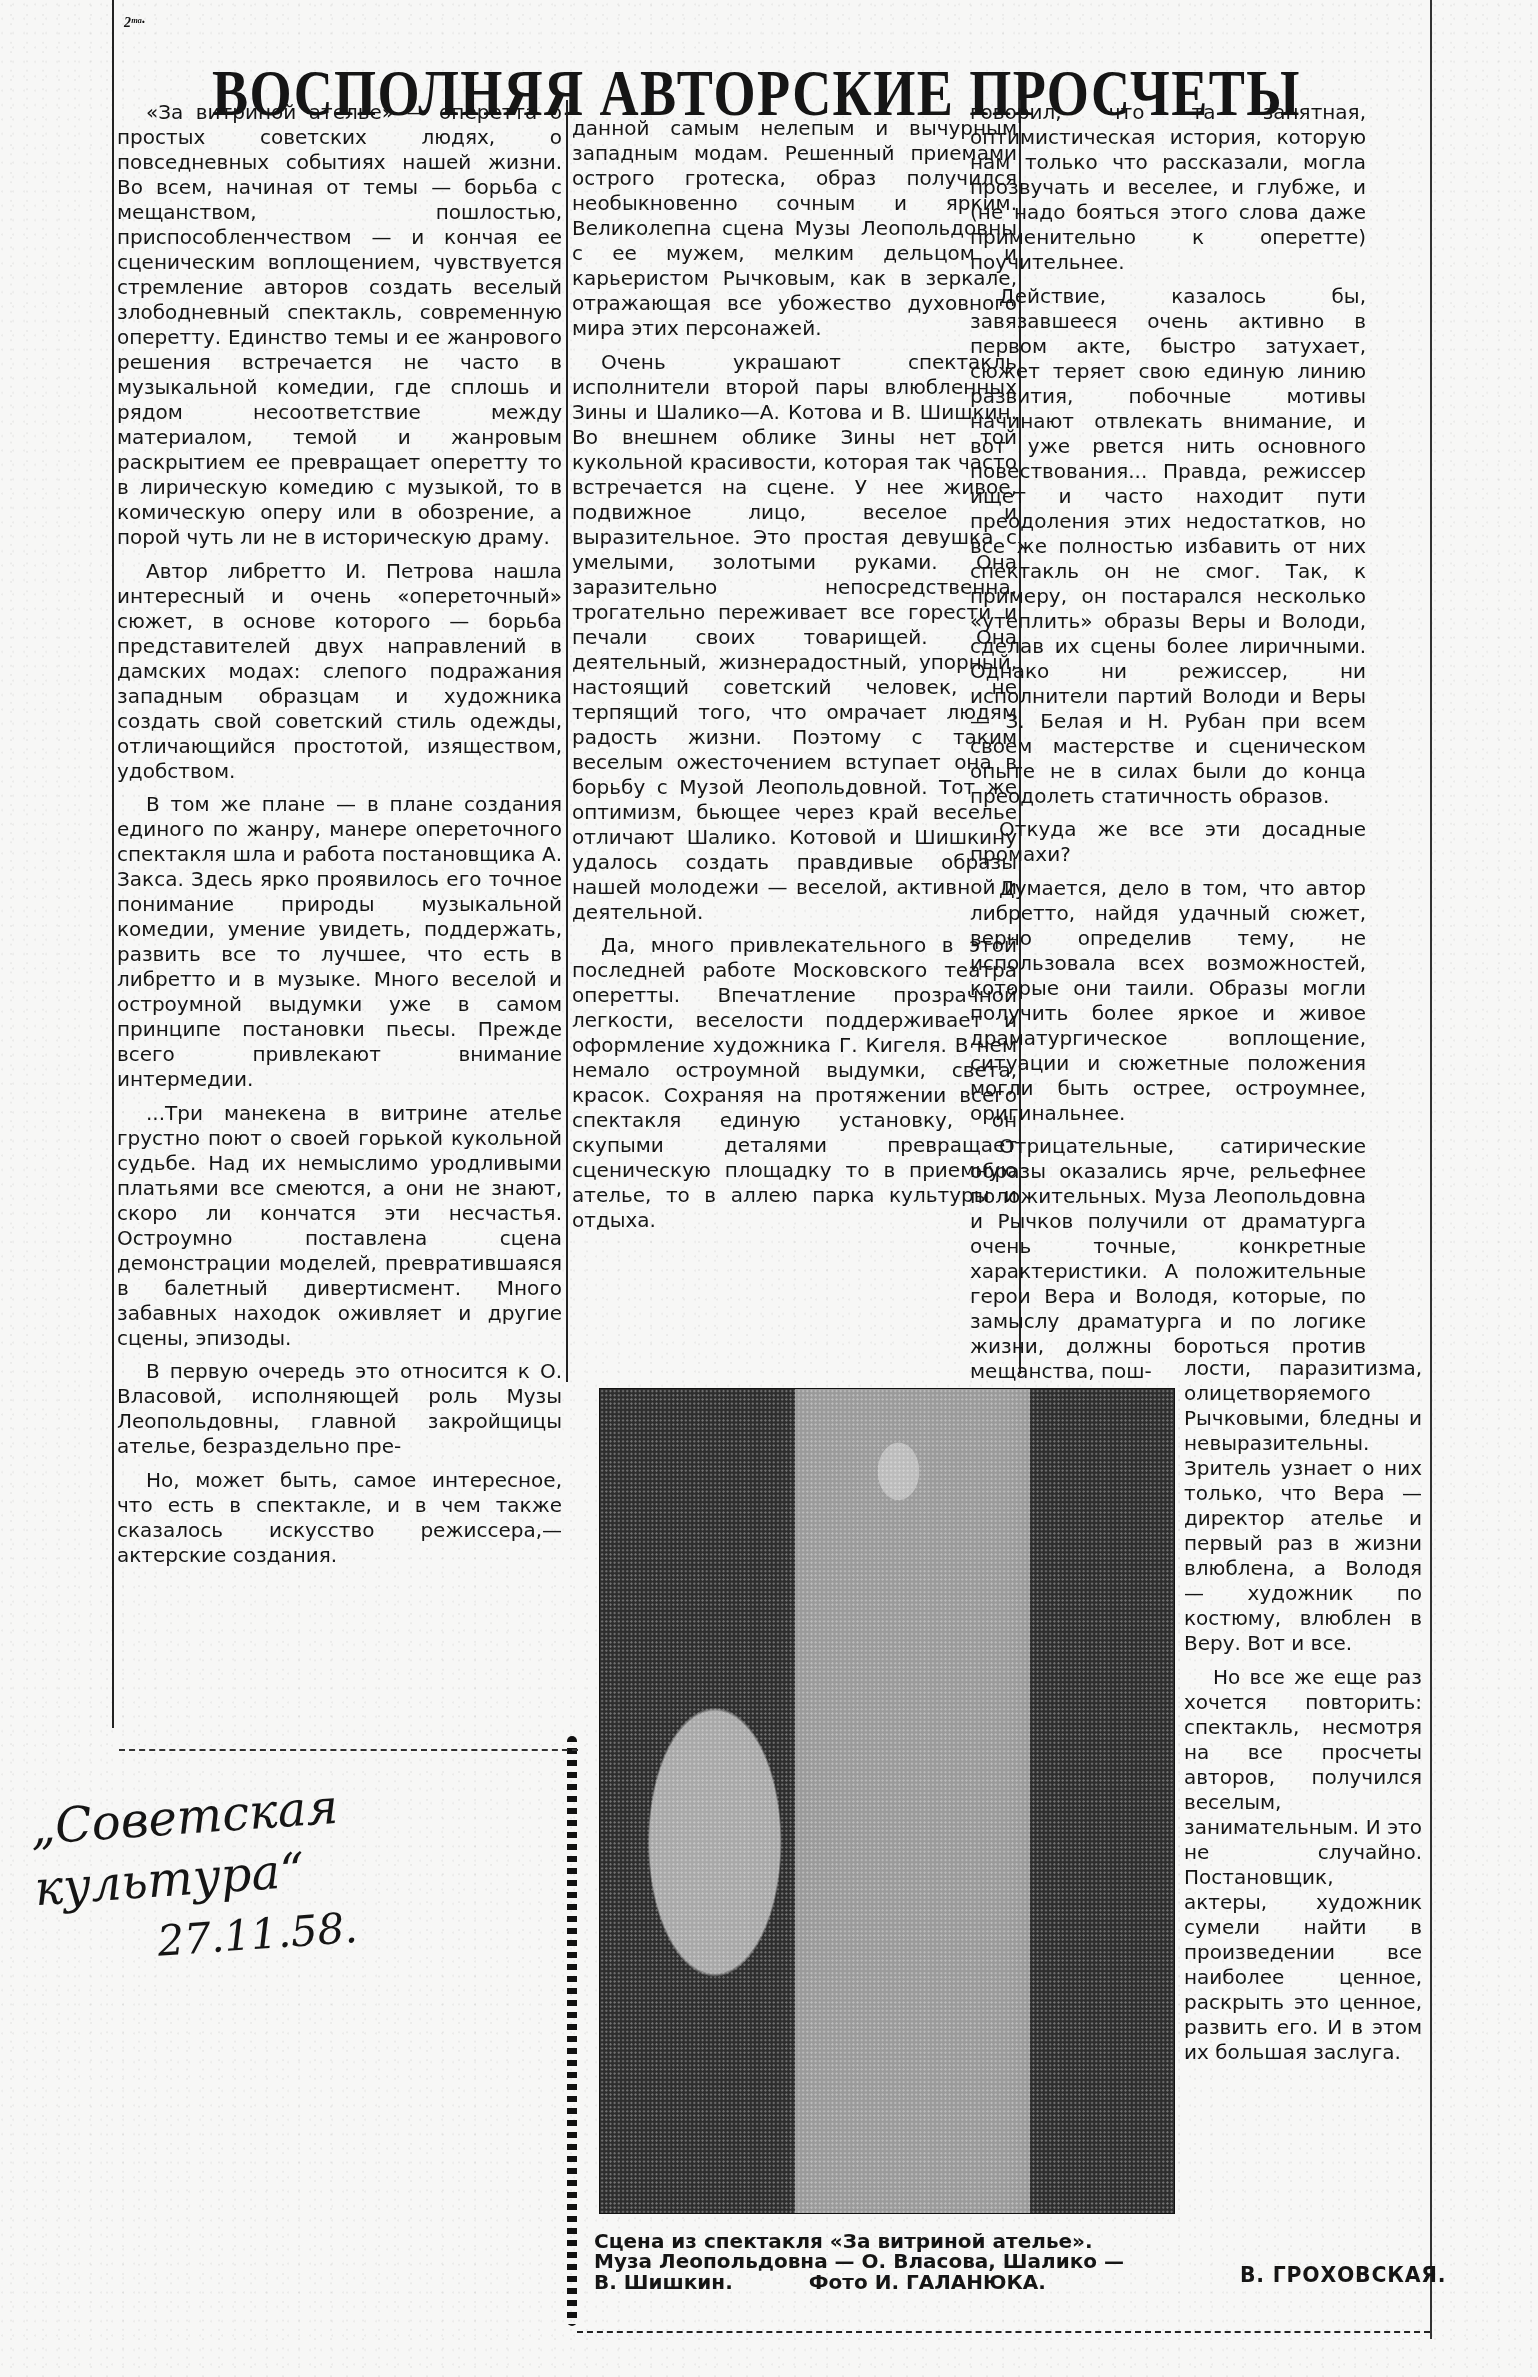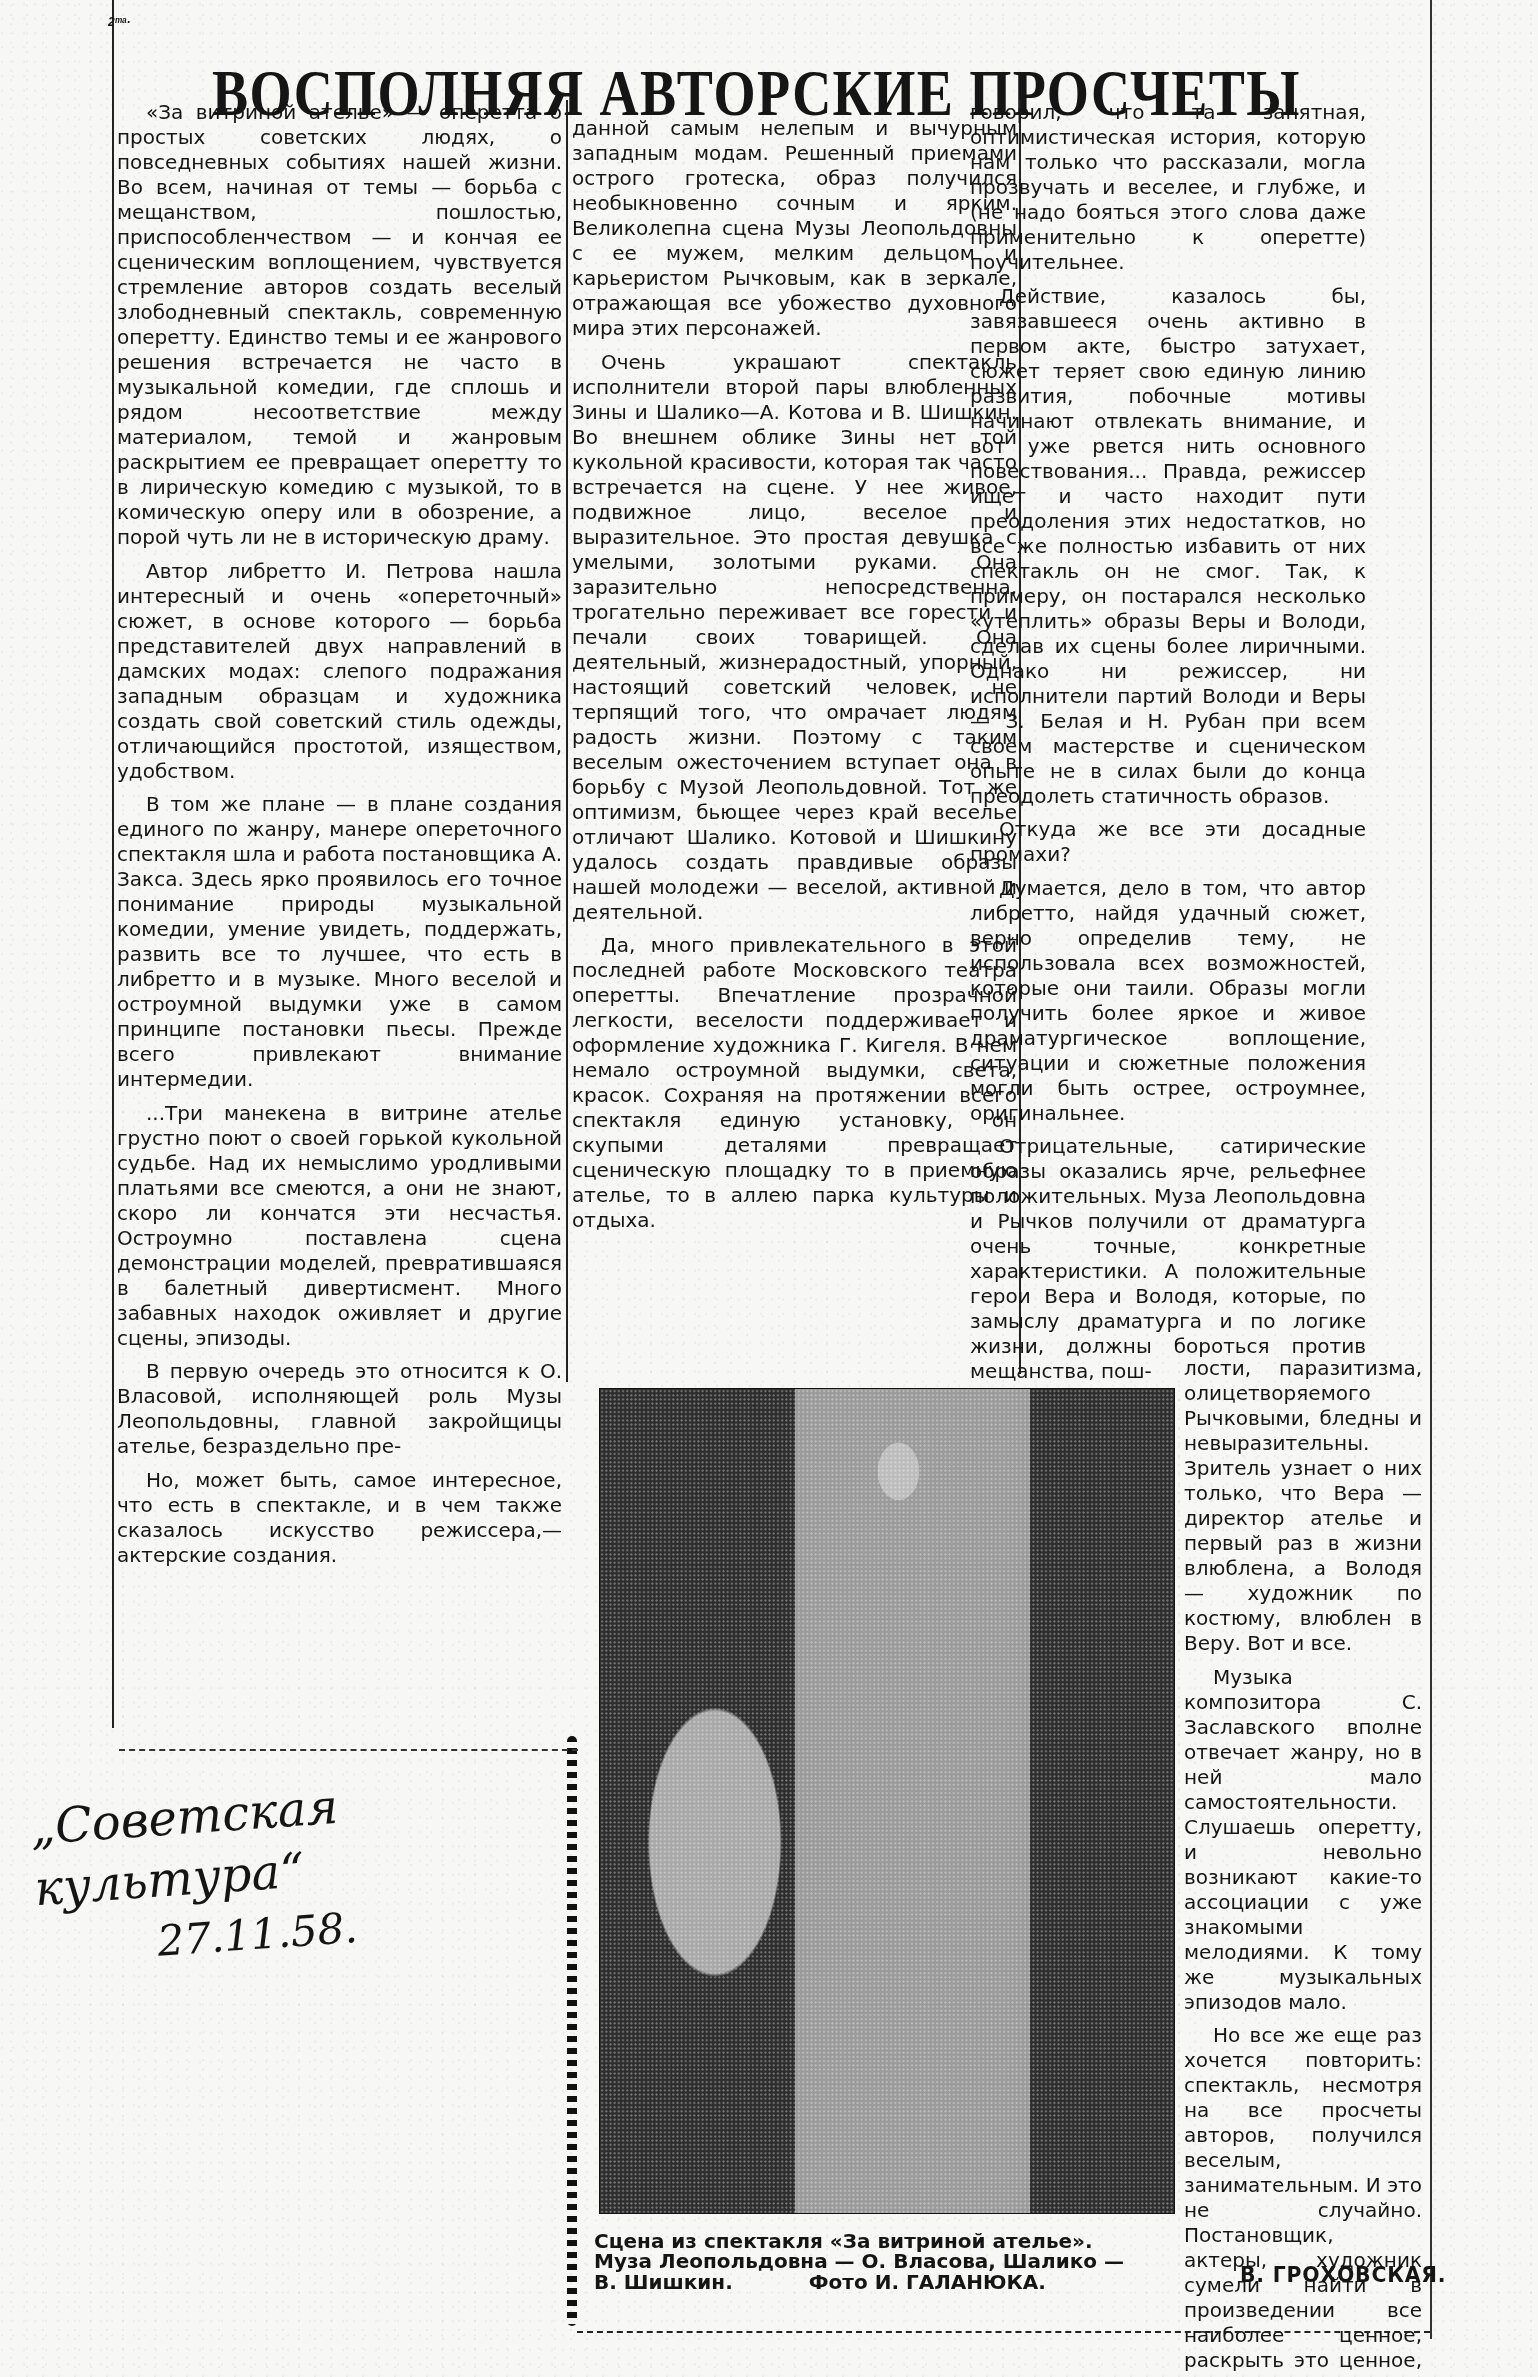--- a/index.html
+++ b/index.html
@@ -14,21 +14,21 @@
     background-image:
       radial-gradient(circle at 20% 30%, rgba(0,0,0,0.05) 0 0.8px, transparent 1.3px),
       radial-gradient(circle at 70% 60%, rgba(0,0,0,0.05) 0 0.8px, transparent 1.3px);
     background-size: 11px 14.4px, 16px 9.3px;
   }
   .clip {
     position: absolute; left: 112px; top: 0; width: 1319px; height: 1728px;
     border-left: 2.5px solid #222;
   }
   .clip-right-edge { position: absolute; left: 1430px; top: 0; width: 1.7px; height: 2339px; background: #333; }
-  .note-top { position: absolute; left: 108px; top: 15.3px; font-family: Liberation Sans, sans-serif; font-size: 12px; font-weight: bold; font-style: italic; }
+  .note-top { position: absolute; left: 124px; top: 15.3px; font-family: Liberation Serif, serif; font-size: 14px; font-weight: bold; font-style: italic; }
   .headline {
     position: absolute; left: 212px; top: 15.3px; width: 1189px;
     font-family: "Liberation Serif", serif; font-weight: bold;
     font-size: 66px; letter-spacing: 1.7px; transform: scaleX(0.82); transform-origin: left top;
     text-transform: uppercase; white-space: nowrap; line-height: 1;
   }
   .col {
     position: absolute; font-family: "DejaVu Sans", sans-serif; font-size: 20px;
     line-height: 25px; text-align: justify; hyphens: manual;
   }
@@ -108,21 +108,20 @@
 <div class="col col3">
   <p class="cont">говорил, что та занятная, оптимистическая история, которую нам только что рассказали, могла прозвучать и веселее, и глубже, и (не надо бояться этого слова даже применительно к оперетте) поучительнее.</p>
   <p>Действие, казалось бы, завязавшееся очень активно в первом акте, быстро затухает, сюжет теряет свою единую линию развития, побочные мотивы начинают отвлекать внимание, и вот уже рвется нить основного повествования... Правда, режиссер ищет и часто находит пути преодоления этих недостатков, но все же полностью избавить от них спектакль он не смог. Так, к примеру, он постарался несколько «утеплить» образы Веры и Володи, сделав их сцены более лиричными. Однако ни режиссер, ни исполнители партий Володи и Веры — З. Белая и Н. Рубан при всем своем мастерстве и сценическом опыте не в силах были до конца преодолеть статичность образов.</p>
   <p>Откуда же все эти досадные промахи?</p>
   <p>Думается, дело в том, что автор либретто, найдя удачный сюжет, верно определив тему, не использовала всех возможностей, которые они таили. Образы могли получить более яркое и живое драматургическое воплощение, ситуации и сюжетные положения могли быть острее, остроумнее, оригинальнее.</p>
   <p>Отрицательные, сатирические образы оказались ярче, рельефнее положительных. Муза Леопольдовна и Рычков получили от драматурга очень точные, конкретные характеристики. А положительные герои Вера и Володя, которые, по замыслу драматурга и по логике жизни, должны бороться против мещанства, пош-</p>
 </div>
 
 <div class="col col4">
   <p class="cont">лости, паразитизма, олицетворяемого Рычковыми, бледны и невыразительны. Зритель узнает о них только, что Вера — директор ателье и первый раз в жизни влюблена, а Володя — художник по костюму, влюблен в Веру. Вот и все.</p>
-  <p>Музыка композитора С. Заславского вполне отвечает жанру, но в ней мало самостоятельности. Слушаешь оперетту, и невольно возникают какие-то ассоциации с уже знакомыми мелодиями. К тому же музыкальных эпизодов мало.</p>
   <p>Но все же еще раз хочется повторить: спектакль, несмотря на все просчеты авторов, получился веселым, занимательным. И это не случайно. Постановщик, актеры, художник сумели найти в произведении все наиболее ценное, раскрыть это ценное, развить его. И в этом их большая заслуга.</p>
 </div>
 
 <div class="photo-box" title="photo-scene"></div>
 
 <div class="caption">
   <div>Сцена из спектакля «За витриной ателье».</div>
   <div>Муза Леопольдовна — О. Власова, Шалико —</div>
   <div><span>В. Шишкин.</span><span class="photo-credit">Фото И. ГАЛАНЮКА.</span></div>
 </div>

